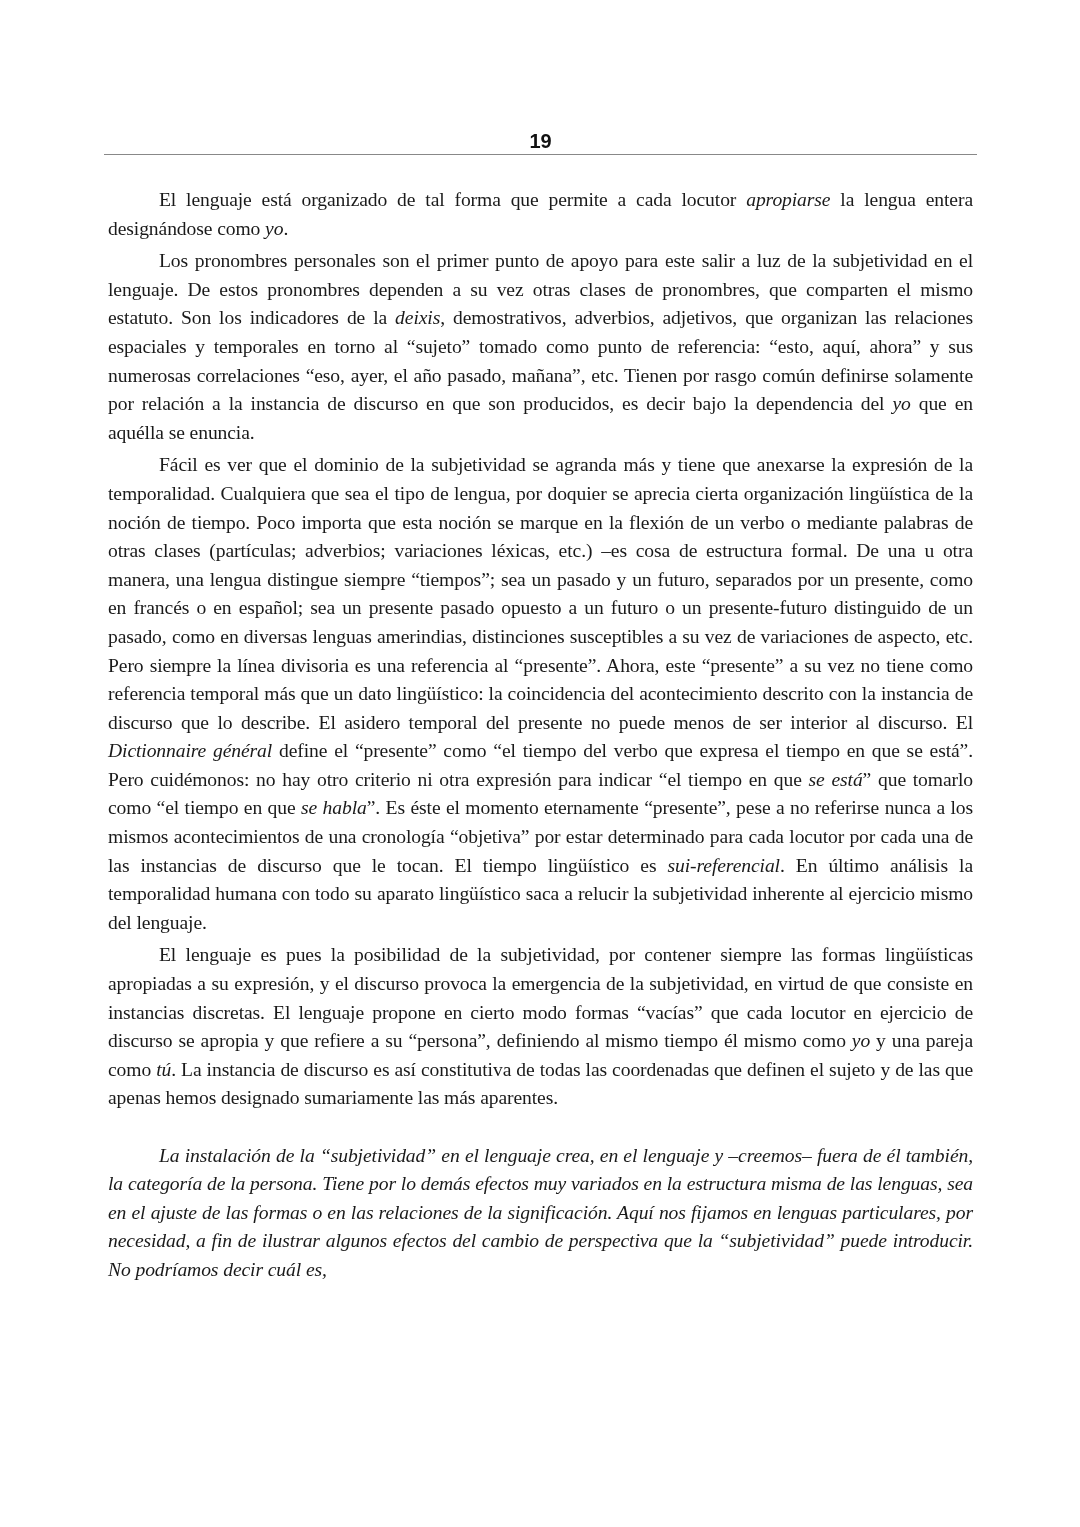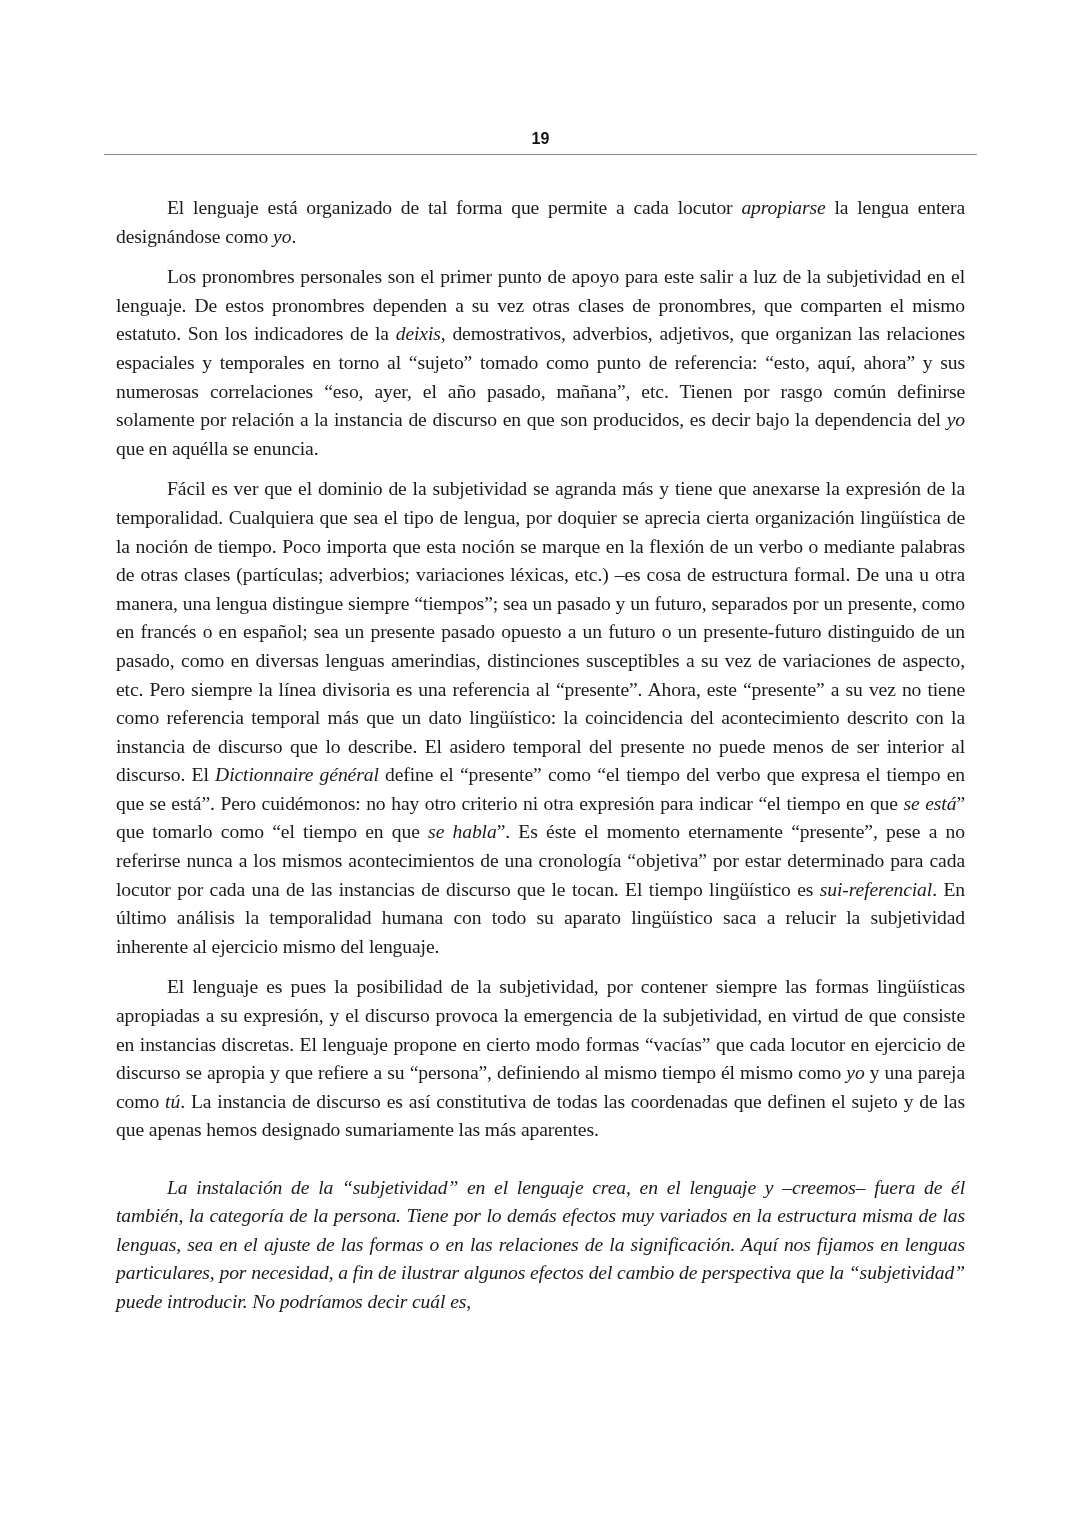--- a/index.html
+++ b/index.html
@@ -1,24 +1,24 @@
 <!DOCTYPE html>
 <html><head>
   <meta charset="utf-8">
   <style>
     html, body { margin: 0; padding: 0; background: #ffffff; }
     body { width: 1080px; height: 1527px; position: relative; overflow: hidden; }
     .page { position: absolute; left: 104px; top: 0; width: 873px; }
     .header { position: absolute; top: 130px; left: 0; width: 873px; text-align: center;
-      font-family: "Liberation Sans", sans-serif; font-weight: bold; font-size: 16px; color: #111; }
+      font-family: "Liberation Sans", sans-serif; font-weight: bold; font-size: 20px; color: #111; }
     .rule { position: absolute; top: 154px; left: 0; width: 873px; height: 0; border-top: 1px solid #888; }
     .body { position: absolute; top: 182px; left: 0; width: 873px;
       font-family: "Liberation Serif", serif; font-size: 19.6px; line-height: 28.6px; color: #1a1a1a;
       text-align: justify; hyphens: manual; letter-spacing: -0.1px; }
-    .body p { margin: 12px; text-indent: 51px; }
+    .body p { margin: 4px; text-indent: 51px; }
     .body p.gap { margin-top: 28.6px; font-style: italic; }
     em { font-style: italic; }
   </style>
 </head>
 <body>
 
 <div class="page">
   <div class="header">19</div>
   <div class="rule"></div>
 

